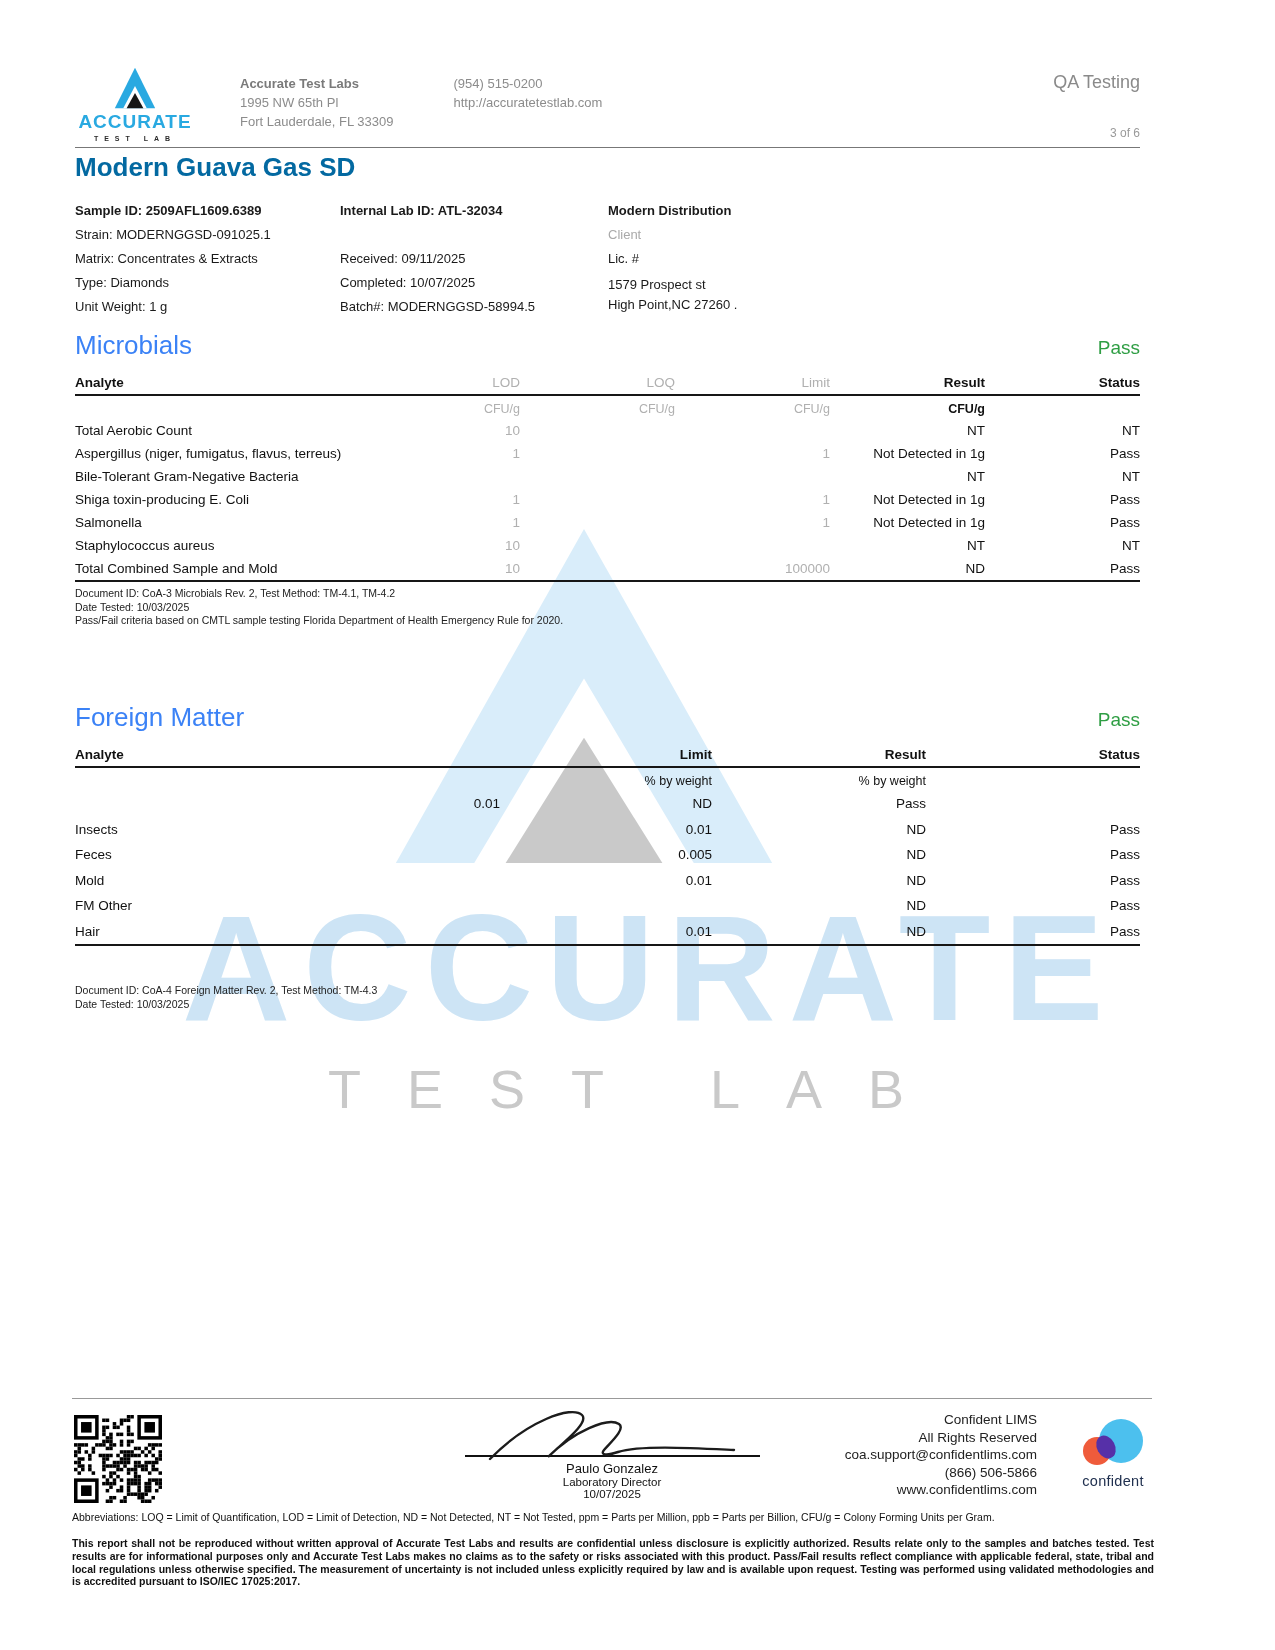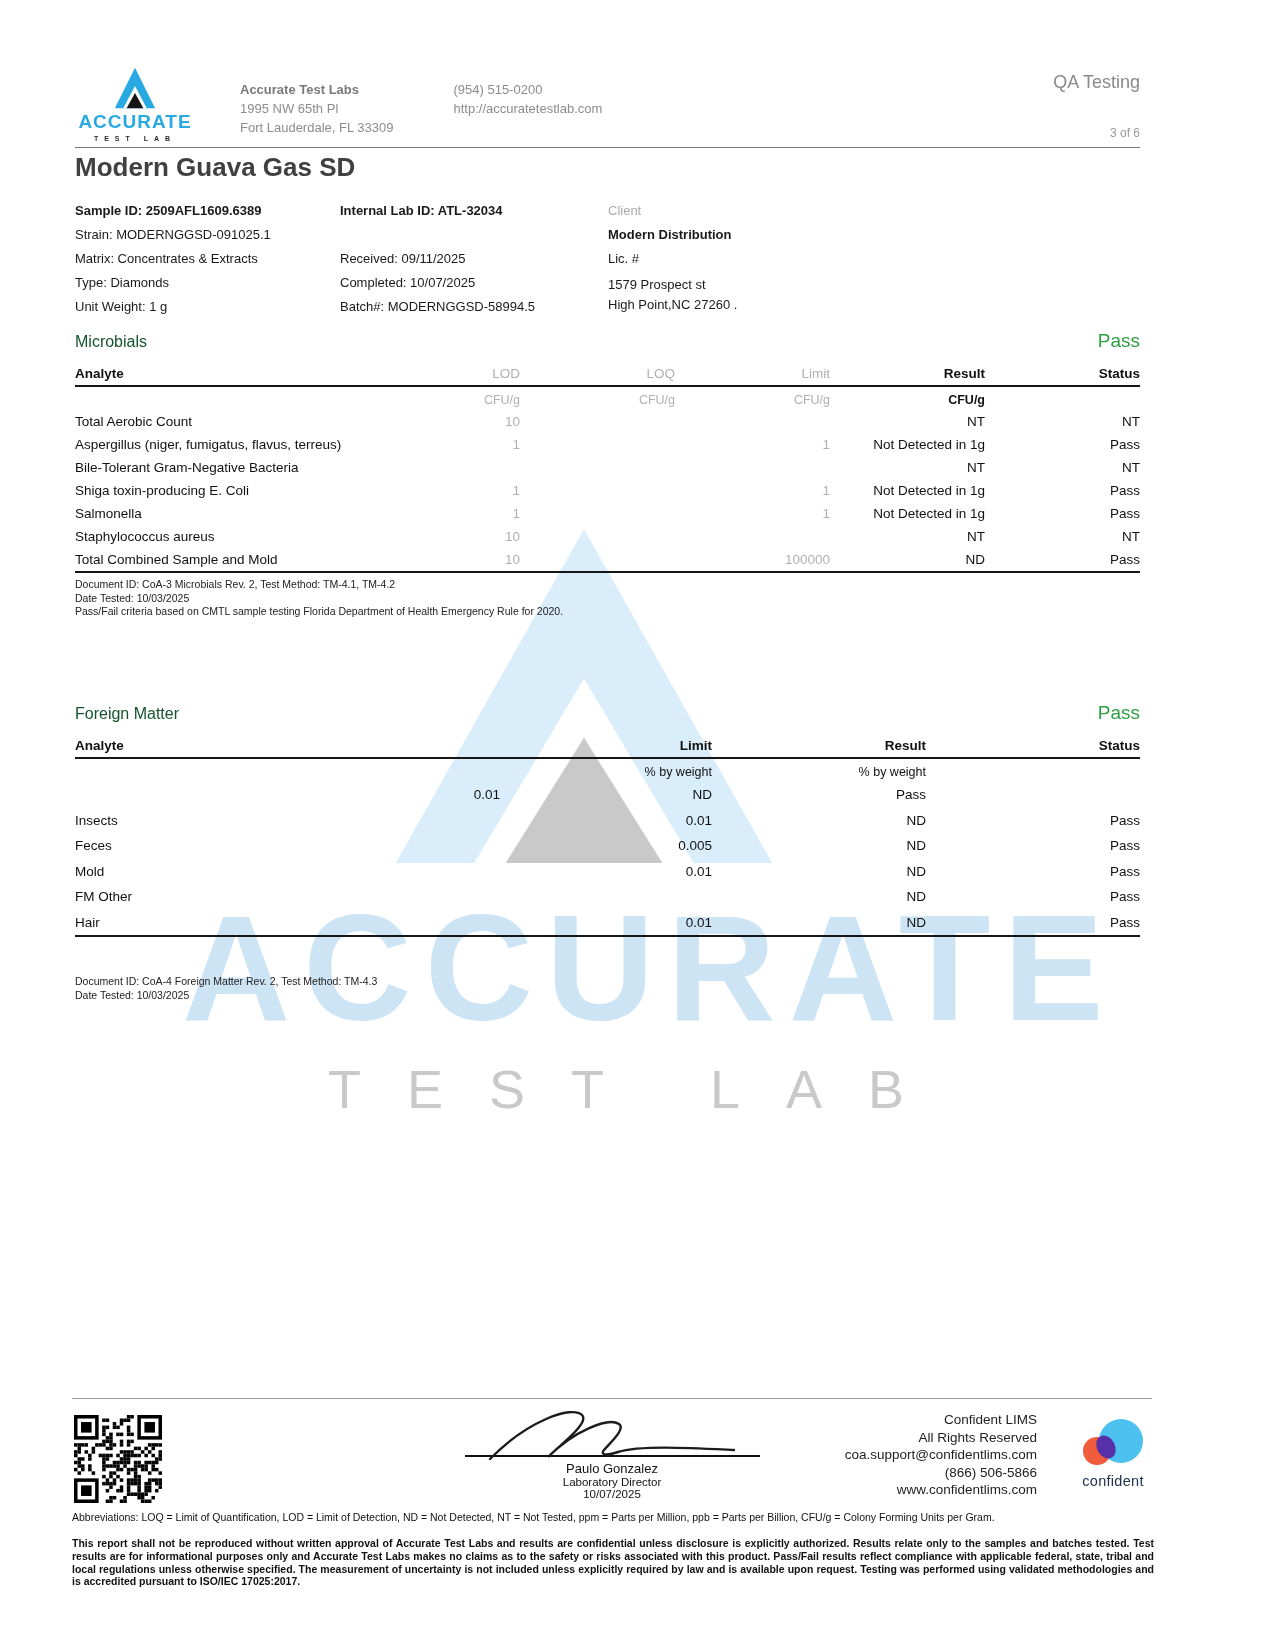--- a/index.html
+++ b/index.html
@@ -14,39 +14,39 @@
   .wm-sub { left:328px; top:1058px; font-size:54px; font-weight:400; letter-spacing:46px; color:#c9c9c9; white-space:nowrap; }
 
   .content { position:absolute; left:75px; width:1065px; z-index:2; }
 
   
   .hdr { top:66px; display:flex; align-items:flex-start; height:82px; }
   .logo { width:120px; text-align:center; margin-right:45px; }
   .logo svg { width:42px; height:44px; display:block; margin:0 auto; }
   .logo-word { color:#29a9e1; font-weight:700; font-size:19px; letter-spacing:1px; margin-top:1px; }
   .logo-sub { color:#2b2b2b; font-weight:600; font-size:7px; letter-spacing:6px; margin-top:2px; }
-  .hdr-block { font-size:13px; line-height:19px; color:#8c8c8c; margin-top:14px; }
+  .hdr-block { font-size:13px; line-height:19px; color:#8c8c8c; margin-top:8px; }
   .hdr-block .b1 { font-weight:700; color:#7a7a7a; }
   .hdr-phone { margin-left:60px; }
   .hdr-right { margin-left:auto; text-align:right; margin-top:6px; }
   .qa { font-size:18px; color:#8a8a8a; }
   .pageno { font-size:12px; color:#9a9a9a; margin-top:33px; }
   .hdr-rule { top:147px; border-top:1.5px solid #777; height:0; }
 
   
-  .title { top:152px; font-size:26px; font-weight:700; color:#404040; }
+  .title { top:152px; font-size:26px; font-weight:700; color:#0369a1; }
   .info { top:199px; display:grid; grid-template-columns:265px 268px 1fr; font-size:13px; }
   .info .line { height:24px; line-height:24px; }
   .info .line.b { font-weight:700; }
   .info .line.gray { color:#a9a9a9; }
   .addr2 { height:20px; line-height:20px; }
 
   
   .sec-head { display:flex; justify-content:space-between; align-items:baseline; }
-  .sec-title { font-size:16px; color:#14532d; }
+  .sec-title { font-size:26px; color:#3b82f6; }
   .sec-pass { font-size:19px; color:#2f9e44; font-weight:500; }
 
   .micro { top:330px; }
   .foreign { top:702px; }
 
   .m-grid { display:grid; grid-template-columns:310px 135px 155px 155px 155px 1fr; align-items:center; }
   .f-grid { display:grid; grid-template-columns:425px 212px 214px 1fr; align-items:center; }
 
   .thead { margin-top:14px; border-bottom:2px solid #161616; padding-bottom:4px; font-size:13.5px; }
   .thead .hb { font-weight:700; color:#111; }
@@ -132,22 +132,22 @@
       <div class="line">Unit Weight: 1 g</div>
     </div>
     <div>
       <div class="line b">Internal Lab ID: ATL-32034</div>
       <div class="line"></div>
       <div class="line">Received: 09/11/2025</div>
       <div class="line">Completed: 10/07/2025</div>
       <div class="line">Batch#: MODERNGGSD-58994.5</div>
     </div>
     <div>
+      <div class="line b">Modern Distribution</div>
       <div class="line gray">Client</div>
-      <div class="line b">Modern Distribution</div>
       <div class="line">Lic. #</div>
       <div class="addr2" style="margin-top:4px;">1579 Prospect st</div>
       <div class="addr2">High Point,NC 27260 .</div>
     </div>
   </div>
 
   <div class="content micro" style="position:absolute;">
     <div class="sec-head">
       <div class="sec-title">Microbials</div>
       <div class="sec-pass">Pass</div>

